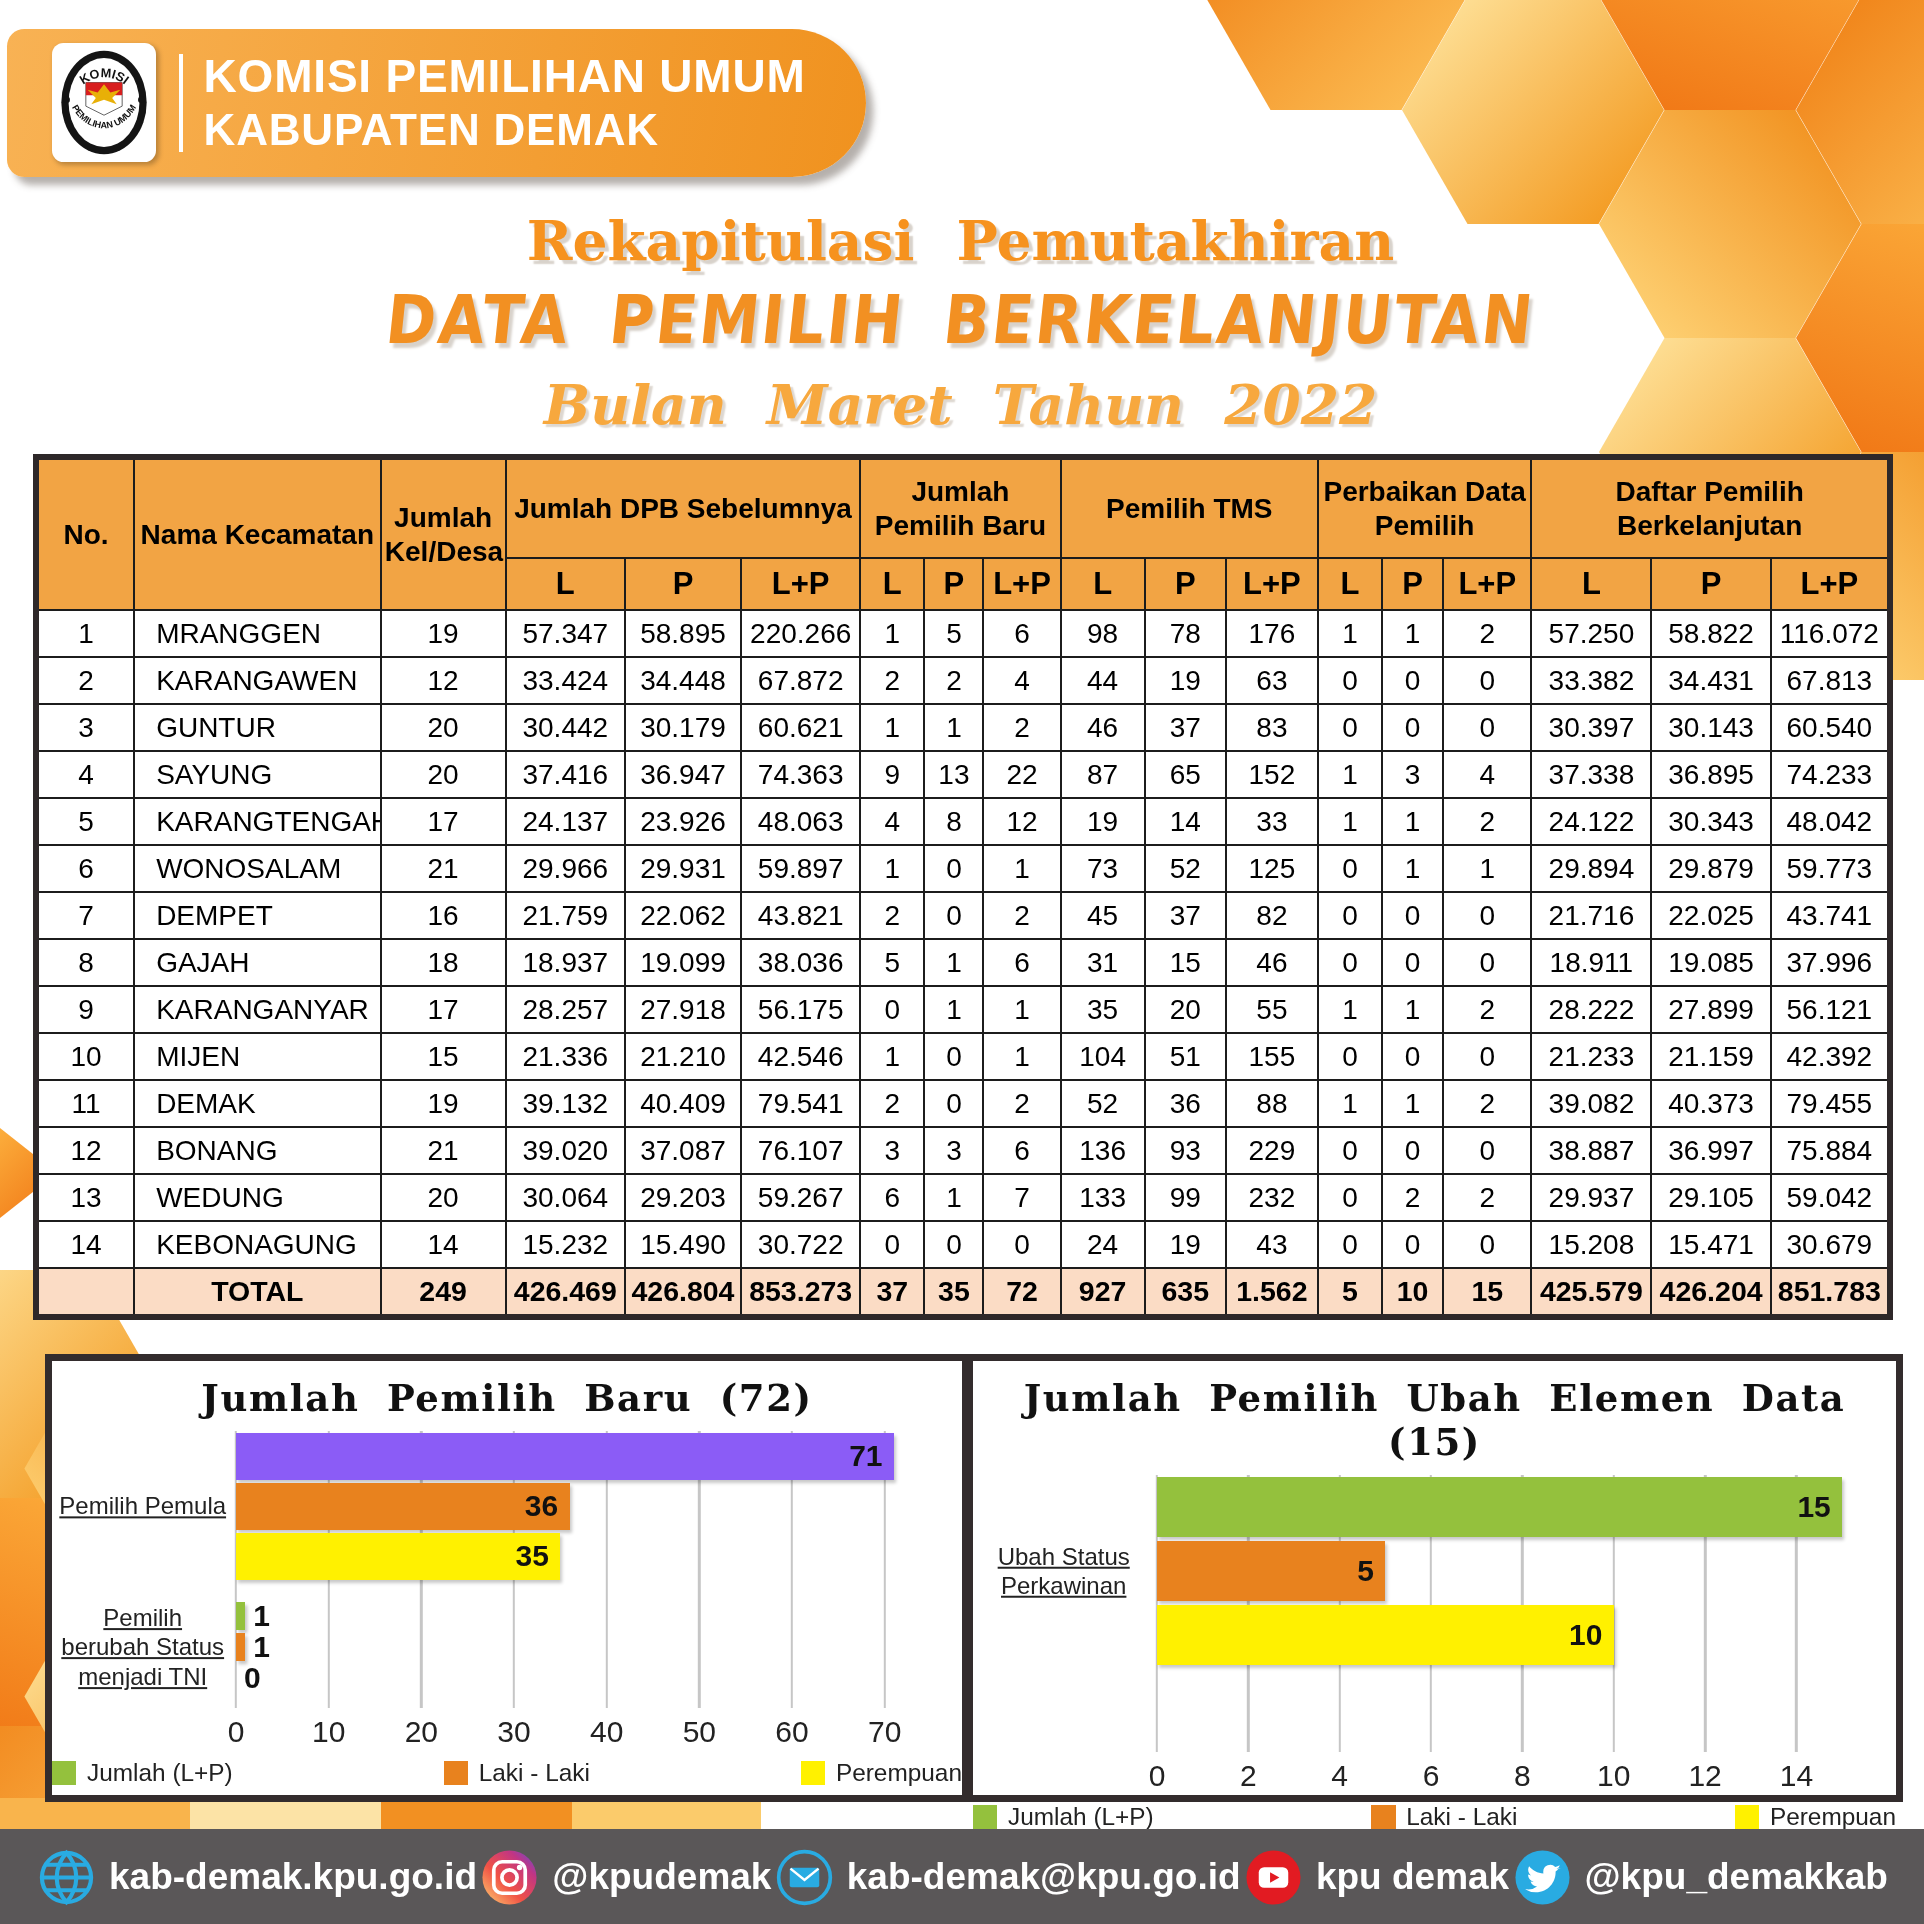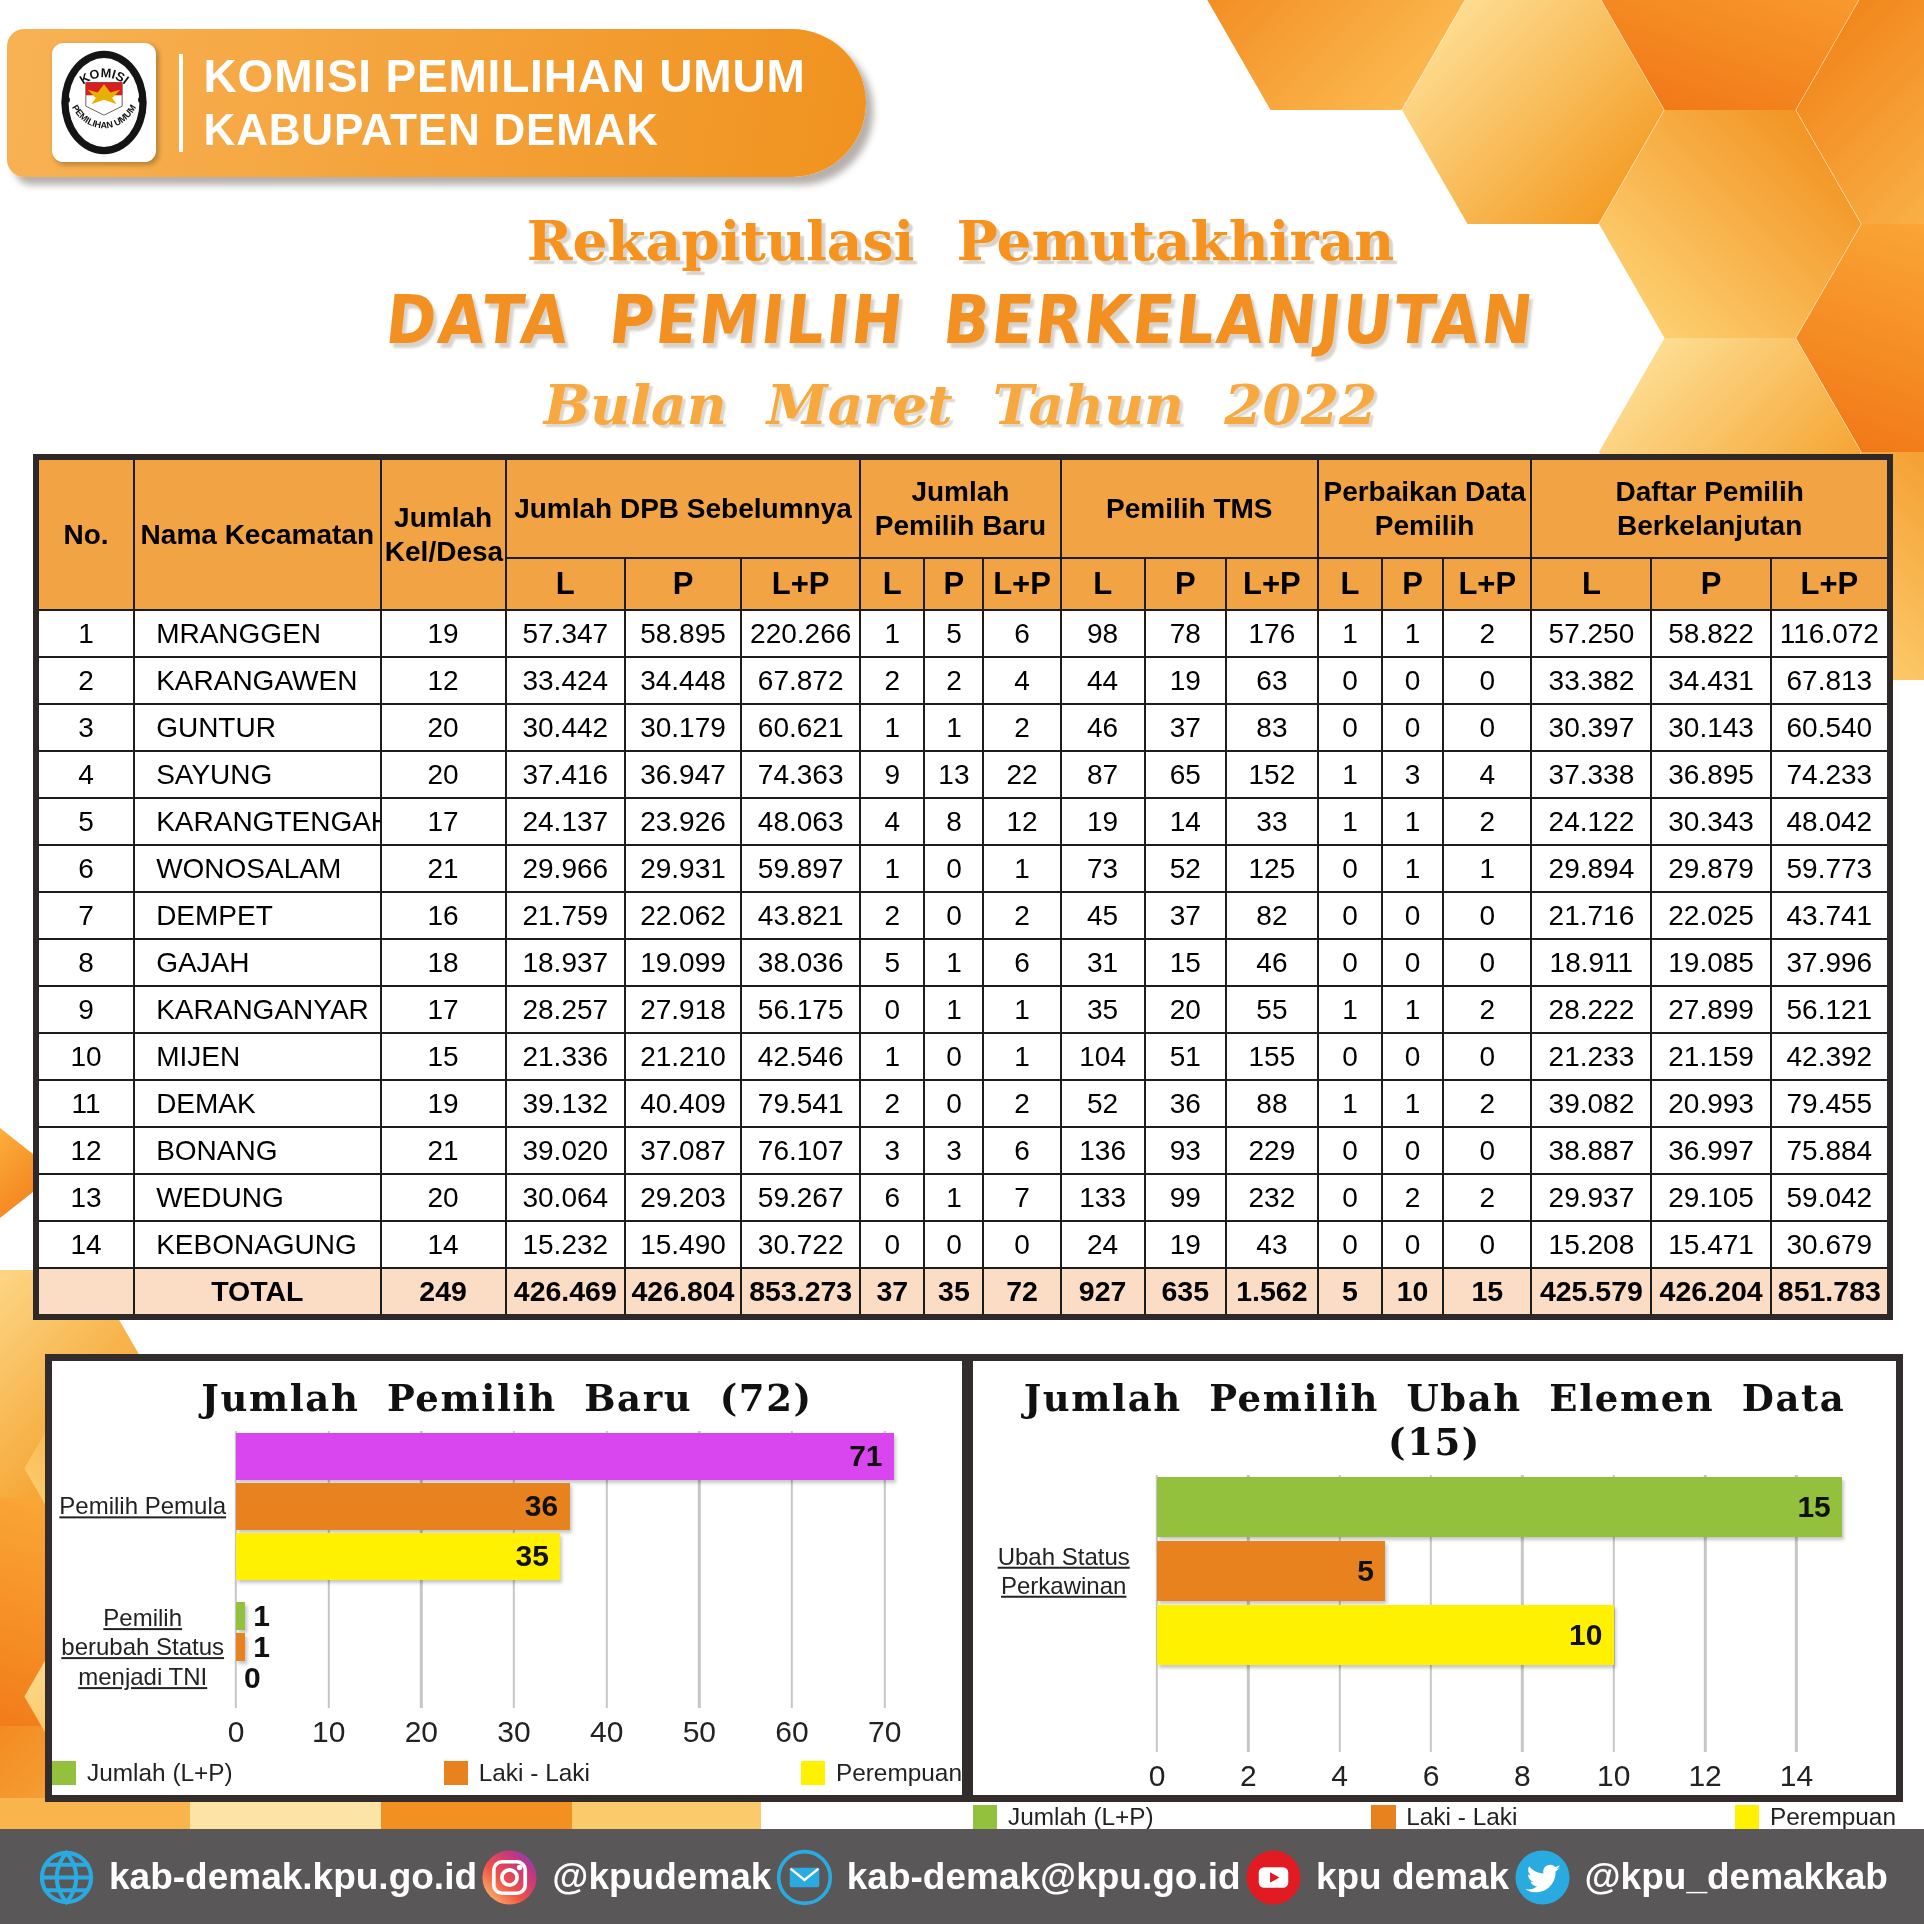--- a/index.html
+++ b/index.html
@@ -401,21 +401,21 @@
             <td class="c-num">2</td>
             <td class="c-num">0</td>
             <td class="c-num">2</td>
             <td class="c-num">52</td>
             <td class="c-num">36</td>
             <td class="c-num">88</td>
             <td class="c-num">1</td>
             <td class="c-num">1</td>
             <td class="c-num">2</td>
             <td class="c-num">39.082</td>
-            <td class="c-num">20.993</td>
+            <td class="c-num">40.373</td>
             <td class="c-num">79.455</td>
           </tr>
           <tr>
             <td class="c-num">12</td>
             <td class="c-name">BONANG</td>
             <td class="c-num">21</td>
             <td class="c-num">39.020</td>
             <td class="c-num">37.087</td>
             <td class="c-num">76.107</td>
             <td class="c-num">3</td>
@@ -504,21 +504,21 @@
           <div class="gridline" style="left: 26.6667%;"></div>
           <div class="gridline" style="left: 40%;"></div>
           <div class="gridline" style="left: 53.3333%;"></div>
           <div class="gridline" style="left: 66.6667%;"></div>
           <div class="gridline" style="left: 80%;"></div>
           <div class="gridline" style="left: 93.3333%;"></div>
         </div>
         <div class="bargroup">
           <div class="cat">Pemilih Pemula</div>
           <div class="barwrap" style="height: 50px;">
-            <div class="bar" style="height: 47px; width: 94.6667%; background: #d946ef;">
+            <div class="bar" style="height: 47px; width: 94.6667%; background: #8b5cf6;">
               <span class="val inside">71</span>
             </div>
           </div>
           <div class="barwrap" style="height: 50px;">
             <div class="bar" style="height: 47px; width: 48%; background: rgb(232, 130, 30);">
               <span class="val inside">36</span>
             </div>
           </div>
           <div class="barwrap" style="height: 50px;">
             <div class="bar" style="height: 47px; width: 46.6667%; background: rgb(255, 241, 0);">

